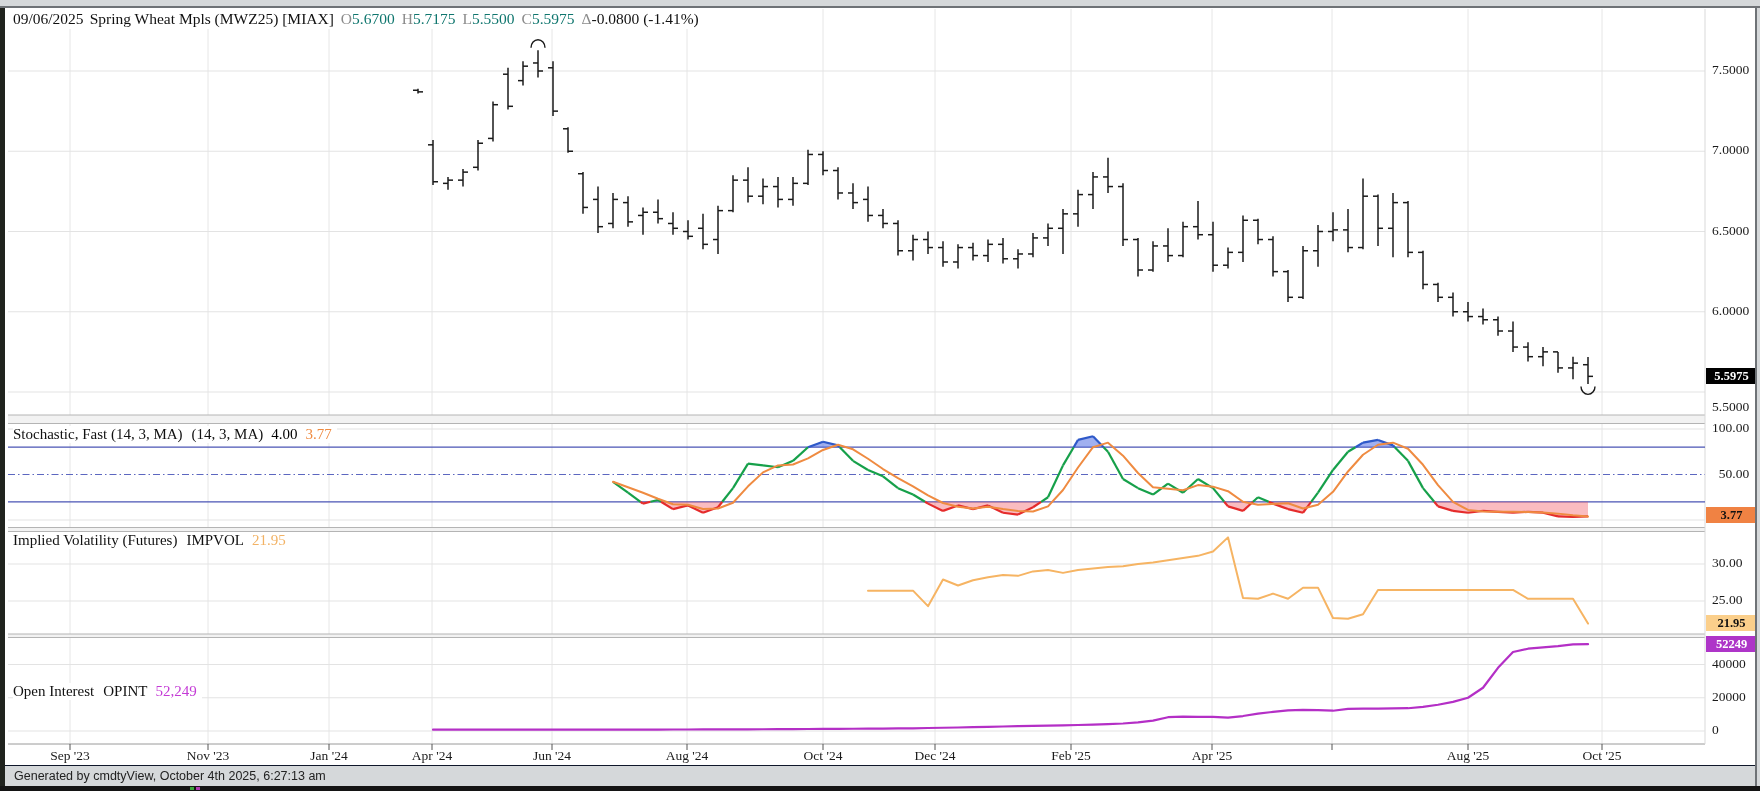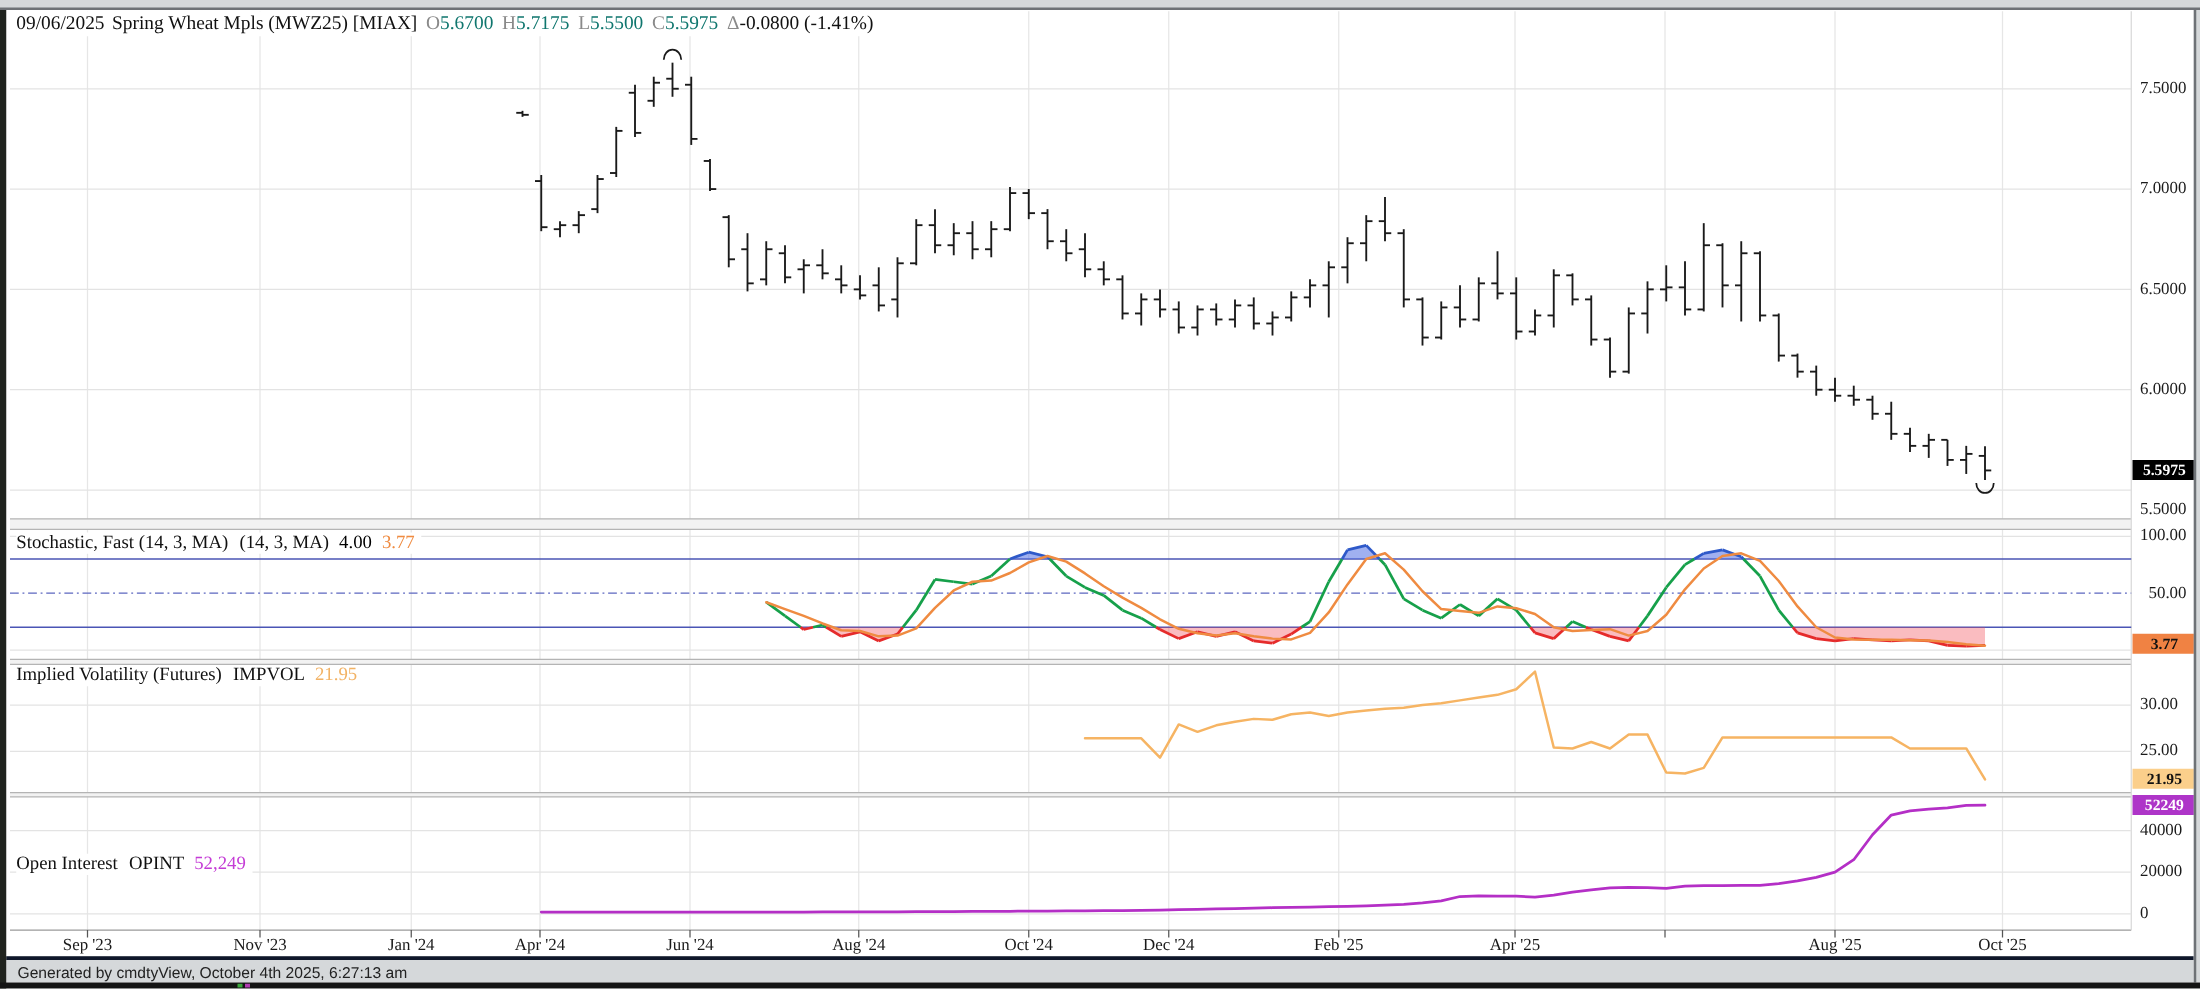--- a/index.html
+++ b/index.html
@@ -30,21 +30,21 @@
   .ylab{position:absolute;left:1712px;width:44px;font-size:13.5px;color:#1a1a1a;white-space:nowrap;}
   .xlab{position:absolute;transform:translateX(-50%);top:748px;font-size:13.5px;color:#1a1a1a;
         white-space:nowrap;}
   .badge{position:absolute;left:1706px;width:51px;height:16px;line-height:16px;text-align:center;
          font-size:12.5px;font-weight:bold;}
   .badge-price{top:368px;background:#000;color:#fff;}
   .badge-stoch{top:507px;background:#f08243;color:#111;}
   .badge-iv{top:615px;background:#fbcf8b;color:#111;}
   .badge-oi{top:636px;background:#ae35c8;color:#fff;}
   .status-bar{position:absolute;left:5px;top:765px;width:1750px;height:21px;background:#d5d8da;
-              border-top:3px solid #0f172a;box-sizing:border-box;
+              border-top:1px solid #0f172a;box-sizing:border-box;
               font-family:"Liberation Sans",sans-serif;font-size:12.5px;color:#222;}
   .status-bar span{position:absolute;left:9px;top:3px;}
   .bottom-strip{position:absolute;left:0;top:786px;width:1760px;height:5px;background:#141414;}
   .speck{position:absolute;width:4px;height:3px;top:787px;}
 </style>
 </head>
 <body>
 
 <div id="screen">
   <div class="chart-bg"></div>

